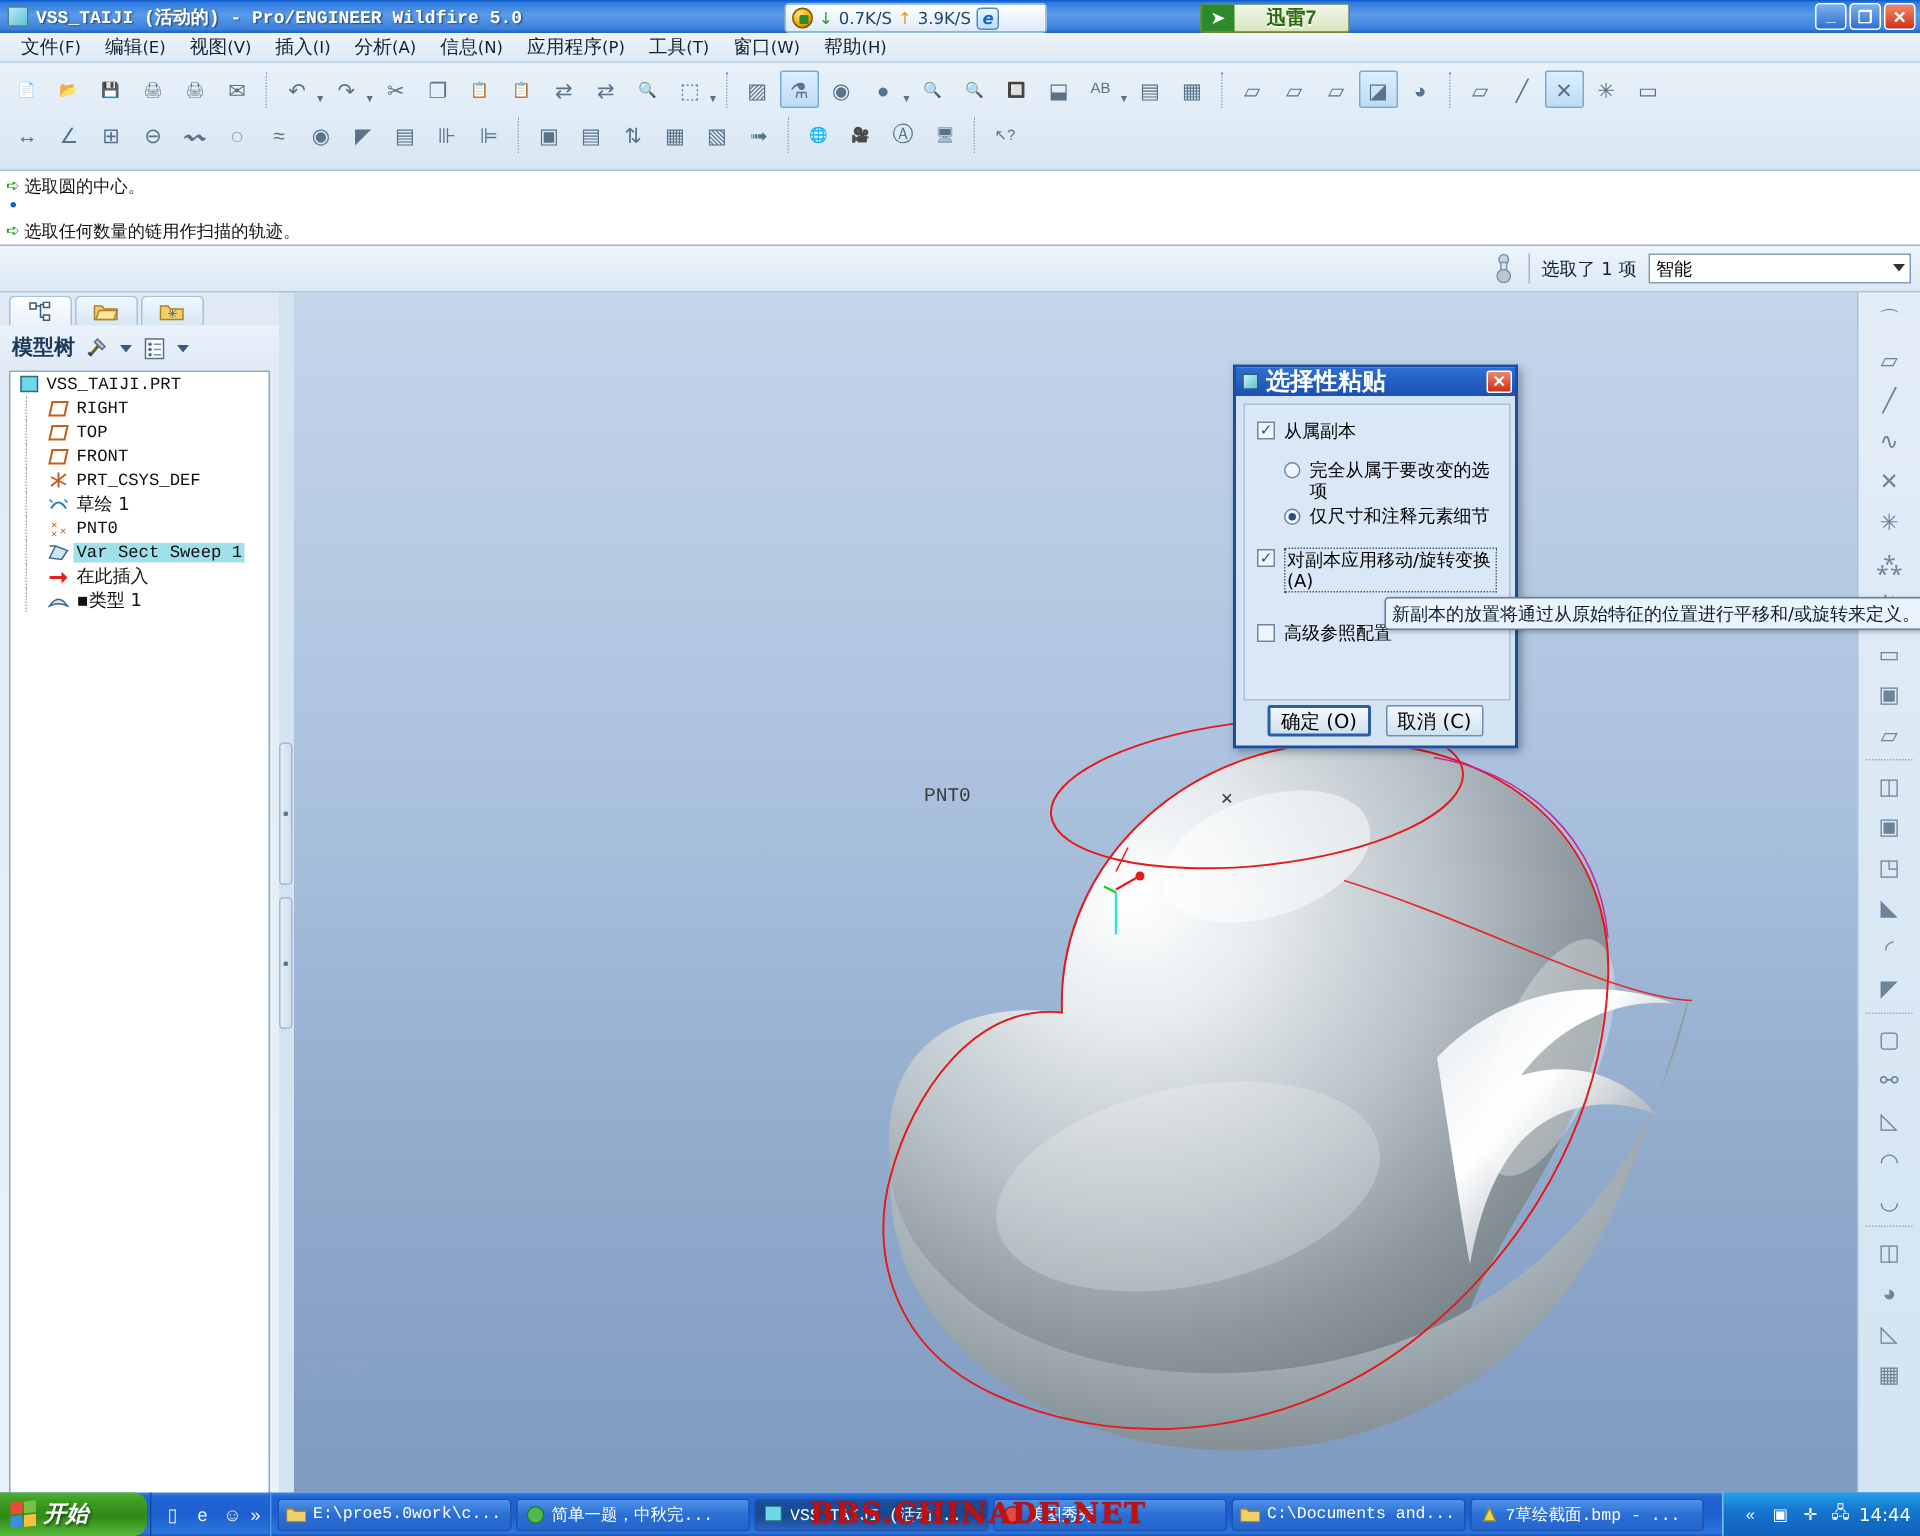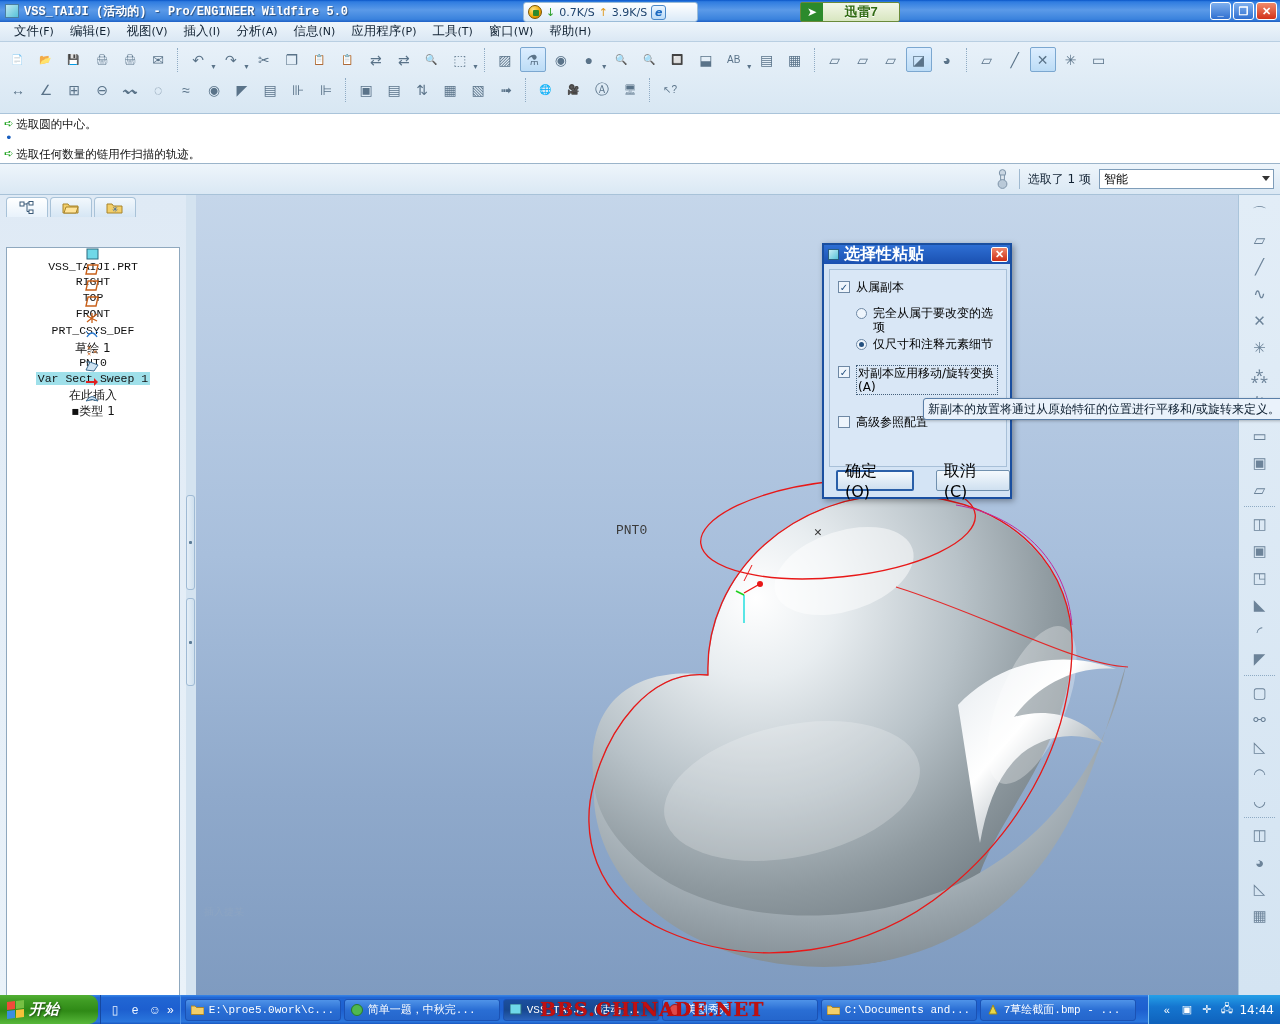--- a/index.html
+++ b/index.html
@@ -135,21 +135,21 @@
   }
   #mtheader .mt-title{font-size:14px;font-weight:bold;color:#1b3a5c;
     font-family:"DejaVu Sans",sans-serif;}
   #mtheader .mt-btn{width:18px;height:18px;display:flex;align-items:center;justify-content:center;}
   #mtheader .mt-arw{width:0;height:0;border-left:4px solid transparent;border-right:4px solid transparent;border-top:5px solid #3a5a78;}
   #treebox{
     position:absolute;left:6px;top:52px;width:174px;height:930px;
     background:#ffffff;border:1px solid #8fa8be;overflow:hidden;
   }
   .tnode{ display:flex;align-items:center;height:16px;font-size:11.5px;
-    font-family:"Liberation Mono",monospace; color:#111; white-space:nowrap;flex-direction:column;}
+    font-family:"Liberation Mono",monospace; color:#111; white-space:nowrap;}
   .tnode .tind{display:inline-block;}
   .tnode .tico{width:16px;height:14px;display:flex;align-items:center;justify-content:center;margin-right:2px;}
   .tnode .tlabel{padding:0 2px;}
   .tnode.selected .tlabel{background:#9fe0ea;}
   .tnode.cn .tlabel{font-family:"DejaVu Sans",sans-serif;font-size:12px;}
   
   .splithandle{position:absolute;left:186px;width:9px;background:linear-gradient(to right,#e4eef7,#cfe0ee);
     border:1px solid #9fbad4;border-radius:3px;display:flex;align-items:center;justify-content:center;}
   .splithandle .dot{width:3px;height:3px;background:#5a7a96;border-radius:1px;}
   
@@ -205,21 +205,21 @@
   .rad{width:11px;height:11px;border:1px solid #6e88a4;border-radius:50%;background:#eef5fc;
      display:flex;align-items:center;justify-content:center;flex:0 0 11px;margin-top:2px;}
   .rad .ic{width:5px;height:5px;border-radius:50%;background:#24507f;}
   .dlg-lbl{font-size:12px;color:#000;font-family:"DejaVu Sans",sans-serif;line-height:14px;}
   .dlg-lbl.dotted{border:1px dotted #44607c;padding:0 1px;}
   .dlg-sub{margin-left:18px;}
   #dialog .dlg-btns{position:absolute;left:0;bottom:6px;width:100%;display:flex;
      justify-content:center;gap:10px;}
   .dbtn{min-width:52px;height:21px;background:linear-gradient(to bottom,#f4f9fd,#cfe0f0);
      border:1px solid #7090ae;border-radius:2px;display:flex;align-items:center;justify-content:center;
-     font-size:16px;color:#000;font-family:"DejaVu Sans",sans-serif;padding:0 7px;margin-left:12px;}
+     font-size:13px;color:#000;font-family:"DejaVu Sans",sans-serif;padding:0 7px;}
   .dbtn.default{border:2px solid #2a5fa8;}
   
   #tooltip{
     position:absolute;left:923px;top:398px;height:22px;
     background:#eaf2fb;border:1px solid #5a7fa8;border-radius:3px;
     display:flex;align-items:center;padding:0 4px;
     font-size:12px;color:#0a1c2e;font-family:"DejaVu Sans",sans-serif;white-space:nowrap;
     box-shadow:1px 1px 3px rgba(0,0,0,.25);
   }
   
@@ -556,20 +556,41 @@
         </svg>
     </div>
     <div class="ptab t3">
       <svg width="18" height="14" viewBox="0 0 18 14">
           <path d="M1 3 h5 l1.5 2 H16 v7 H1z" fill="#f3cf6a" stroke="#a8842a"></path>
           <text x="9" y="11" font-size="8" fill="#2a5faa" text-anchor="middle">✳</text>
         </svg>
     </div>
   </div>
 
+  <div id="mtheader">
+    <span class="mt-title">模型树</span>
+    <span class="mt-btn">
+      <svg width="16" height="16" viewBox="0 0 16 16">
+          <path d="M3 13 L9 6" stroke="#7a5a2a" stroke-width="2"></path>
+          <path d="M8 2 l5 5 -2 2 -5-5z" fill="#b8c4cf" stroke="#566a7c"></path>
+          <path d="M2 11 l2 2" stroke="#2a4a6a" stroke-width="2"></path>
+        </svg>
+    </span>
+    <span class="mt-arw"></span>
+    <span class="mt-btn">
+      <svg width="14" height="15" viewBox="0 0 14 15">
+          <rect x="1" y="1" width="12" height="13" fill="#fff" stroke="#56708a"></rect>
+          <circle cx="4" cy="4.5" r="1.2" fill="#4a6a88"></circle>
+          <circle cx="4" cy="8" r="1.2" fill="#4a6a88"></circle>
+          <circle cx="4" cy="11.5" r="1.2" fill="#4a6a88"></circle>
+          <path d="M6.5 4.5h5 M6.5 8h5 M6.5 11.5h5" stroke="#7a90a6"></path>
+        </svg>
+    </span>
+    <span class="mt-arw"></span>
+  </div>
 
   <div id="treebox">
       <div class="tnode">
         <span class="tind" style="width: 4px;"></span>
         <span class="tico">
           <svg width="13" height="12">
             <rect x="1" y="1" width="11" height="10" fill="#6fd8e8" stroke="#2a6a80"></rect>
           </svg>
         </span>
         <span class="tlabel">VSS_TAIJI.PRT</span>

